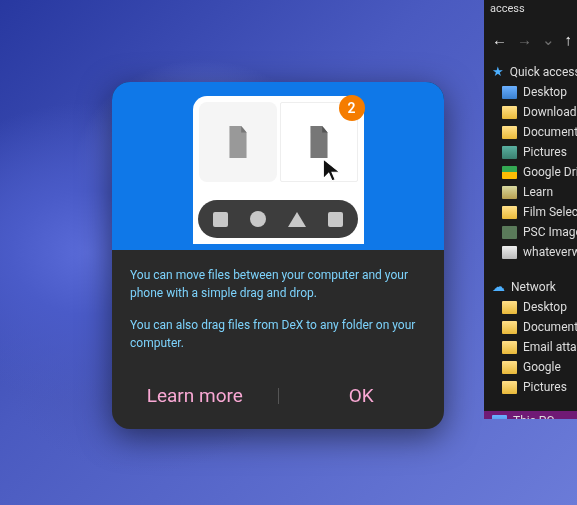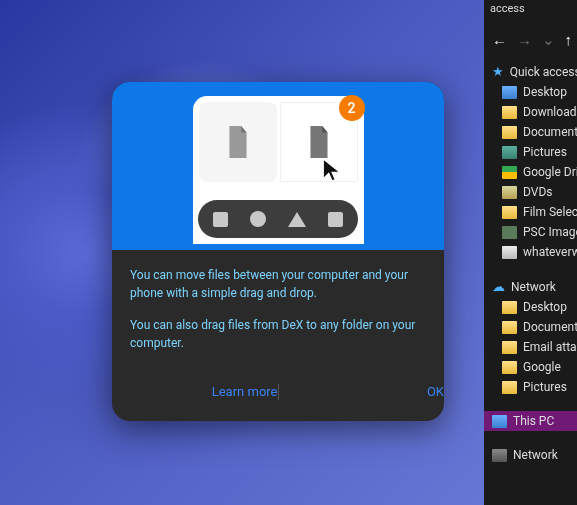--- a/index.html
+++ b/index.html
@@ -18,24 +18,24 @@
     .hero-right { position:absolute; right:6px; top:6px; width:78px; height:80px; background:#fff; border:1px solid #eee; border-radius:2px; display:flex; align-items:center; justify-content:center; }
     .badge { position:absolute; right:-8px; top:-8px; width:26px; height:26px; background:#f57c00; border-radius:50%; color:#fff; font-size:14px; font-weight:600; display:flex; align-items:center; justify-content:center; }
     .cursor { position:absolute; right:14px; top:54px; }
     .navpill { position:absolute; bottom:6px; left:50%; transform:translateX(-50%); width:160px; height:38px; background:#3d3d3d; border-radius:19px; display:flex; align-items:center; justify-content:center; gap:22px; }
     .nav-sq { width:15px; height:15px; background:#c8c8c8; border-radius:2px; }
     .nav-ci { width:16px; height:16px; background:#c8c8c8; border-radius:50%; }
     .nav-tr { width:0; height:0; border-left:9px solid transparent; border-right:9px solid transparent; border-bottom:15px solid #c8c8c8; }
     .dex-body { padding:16px 18px 4px; color:#7dd3fc; font-size:12px; line-height:1.5; }
     .dex-body p { margin-bottom:14px; }
     .dex-actions { display:flex; align-items:center; padding:6px 0 14px; }
-    .dex-actions button { flex:1; background:none; border:none; color:#3b82f6; font-size:13px; cursor:pointer; padding:8px 0;text-align:right; }
+    .dex-actions button { flex:1; background:none; border:none; color:#f9a8d4; font-size:19px; cursor:pointer; padding:8px 0; }
     .dex-sep { width:1px; height:16px; background:#555; }
 
-    .panel { position:absolute; right:0; top:0; width:93px; height:505px; background:#1a1a1a; color:#ddd; font-size:12px; overflow:hidden; }
+    .panel { position:absolute; right:0; top:0; width:93px; height:419px; background:#1a1a1a; color:#ddd; font-size:12px; overflow:hidden; }
     .panel-top { padding:2px 6px 8px; font-size:11px; line-height:1.2; }
     .nav-arrows { display:flex; align-items:center; gap:10px; padding:8px 8px 10px; font-size:15px; color:#eee; }
     .nav-arrows span.dim { opacity:0.4; }
     .tree { padding:2px 0; }
     .item { display:flex; align-items:center; gap:6px; padding:3px 6px 3px 8px; white-space:nowrap; cursor:default; }
     .item.lvl2 { padding-left:18px; }
     .item.selected { background:#701a75; }
     .spaced { margin-top:14px; }
     .ico { width:15px; height:13px; flex:0 0 15px; border-radius:1px; }
     .folder { background:linear-gradient(#ffe08a,#e8b93a); }
@@ -123,21 +123,21 @@
     <div class="item lvl2">
         <span class="ico pic"></span>
         <span>Pictures</span>
       </div>
     <div class="item lvl2">
         <span class="ico gd"></span>
         <span>Google Dri</span>
       </div>
     <div class="item lvl2">
         <span class="ico dvd"></span>
-        <span>DVDs</span>
+        <span>Learn</span>
       </div>
     <div class="item lvl2">
         <span class="ico folder"></span>
         <span>Film Select</span>
       </div>
     <div class="item lvl2">
         <span class="ico psc"></span>
         <span>PSC Image</span>
       </div>
     <div class="item lvl2">

